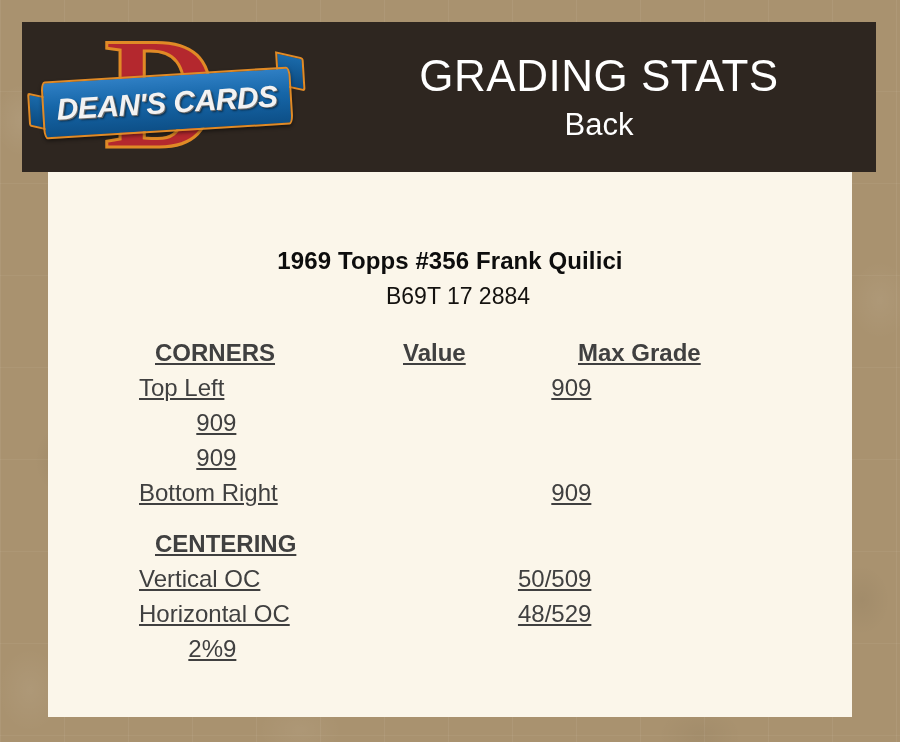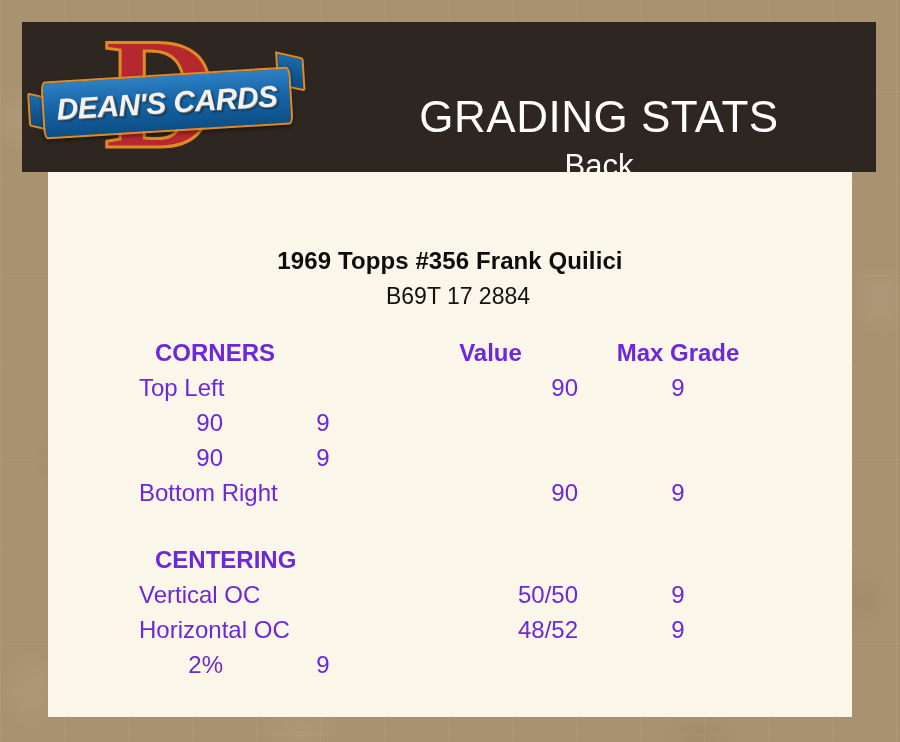--- a/index.html
+++ b/index.html
@@ -101,21 +101,20 @@
   }
 
   
   #header-titles {
     position:absolute;
     left:300px; top:0;
     width:554px; height:150px;
     display:flex; flex-direction:column;
     align-items:center; justify-content:center;
     color:#ffffff;
-    margin-top:41px;
   }
   #header-title {
     font-size:44px;
     font-weight:normal;
     letter-spacing:.5px;
     line-height:54px;
   }
   #header-subtitle {
     font-size:31px;
     font-weight:normal;
@@ -149,34 +148,35 @@
     padding-top:8px;
     padding-left:16px;
   }
 
   
   #stats {
     margin-top:29px;
     width:100%;
   }
   .section { width:100%; }
-  .section + .section { margin-top:32px; }
+  .section + .section { margin-top:16px; }
 
   .row {
     display:flex;
     align-items:baseline;
     height:35px;
-    color:#6d28d9;
+    color:#404040;
+    text-decoration:underline;
   }
   .col-label   { width:355px; padding-left:107px; font-size:24px; }
   .col-label.header { padding-left:107px; font-weight:bold; font-size:24px; }
   .col-label.row-label { padding-left:91px; font-weight:normal; }
   .col-value   { width:175px; text-align:right; font-size:24px; }
-  .col-value.header { font-weight:bold; text-align:center; padding-right:0; }
-  .col-grade   { width:200px; text-align:center; font-size:24px; }
+  .col-value.header { font-weight:bold; text-align:left; padding-right:0; }
+  .col-grade   { width:200px; font-size:24px; }
   .col-grade.header { font-weight:bold; }
 </style>
 </head>
 <body>
 
 <div id="bg-texture"></div>
 
 <div id="header-bar">
 
   <div id="logo">

